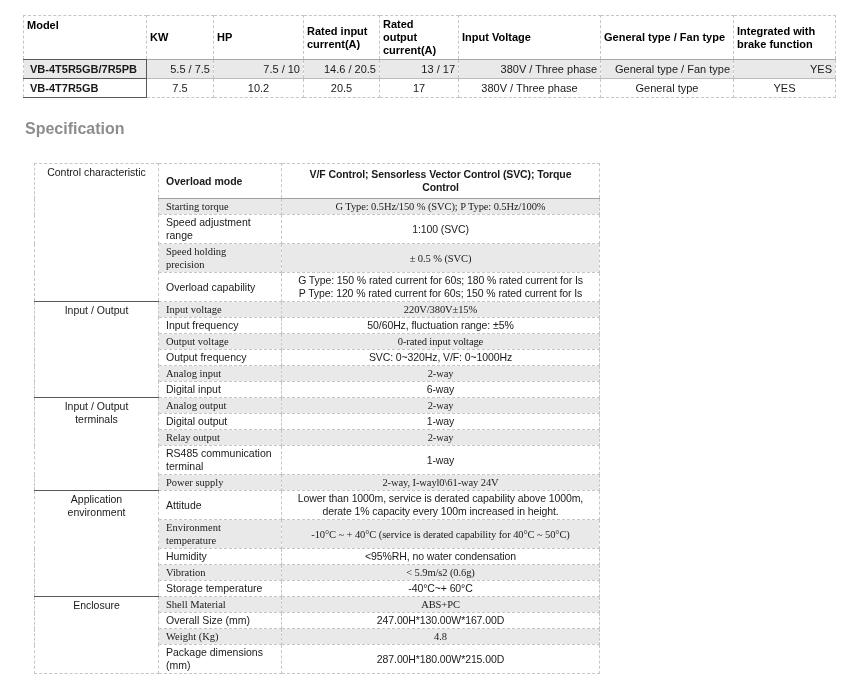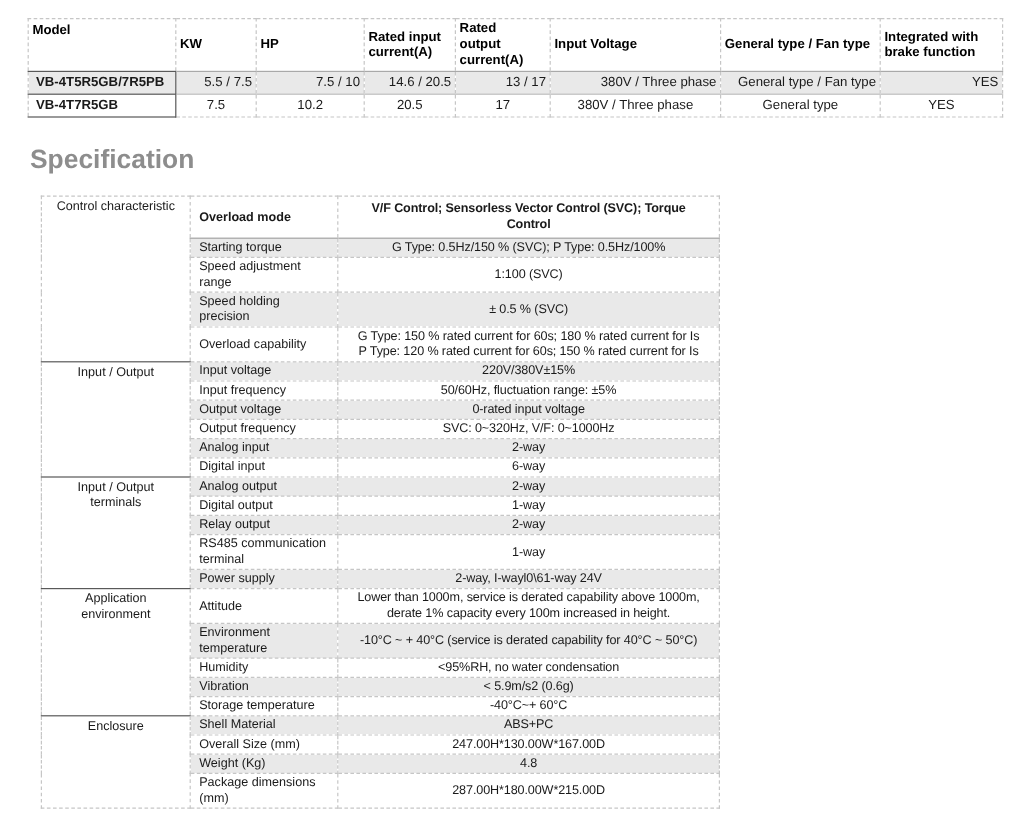--- a/index.html
+++ b/index.html
@@ -26,35 +26,35 @@
   .model tr.shade td { background:#e9e9e9; }
   .model tr.r1 td { border-bottom:1px solid #bdbdbd;text-align:right; }
   .model tr td.mdl {
     text-align:left; padding-left:6px;
     border-top:1px solid #595959; border-right:1px solid #595959; border-bottom:1px solid #595959;font-weight:bold;
   }
 
   
   .heading {
     position:absolute; left:25px; top:120px;
-    font-size:22px; font-weight:bold; color:#8d8d8d;
+    font-size:16px; font-weight:bold; color:#8d8d8d;
   }
 
   
   .spec-wrap { position:absolute; left:34px; top:163px; }
   .spec { width:565px; }
   .spec td {
     border:1px dashed #c6c6c6; font-size:10.5px; color:#1a1a1a; line-height:13px;
     vertical-align:middle; white-space:pre-line; overflow:hidden;
   }
   .spec td.grp { vertical-align:top; text-align:center; padding:2px 2px; background:#ffffff; }
   .spec td.grp.sep { border-top:1px solid #595959; }
   .spec td.lbl { text-align:left; padding:1px 3px 1px 7px; }
   .spec td.val { text-align:center; padding:1px 3px; letter-spacing:-0.1px; }
-  .spec tr.shade td.lbl, .spec tr.shade td.val { background:#e9e9e9; }
+  .spec tr.shade td.lbl, .spec tr.shade td.val { background:#e9e9e9;font-family:Liberation Serif, serif; }
   .spec tr.cm td.lbl, .spec tr.cm td.val { border-bottom:1px solid #a0a0a0; font-weight:bold; height:32px; }
 </style>
 </head>
 <body>
 
 <div class="model-wrap">
   <table class="model">
     <colgroup>
       <col style="width:123px">
         <col style="width:67px">

